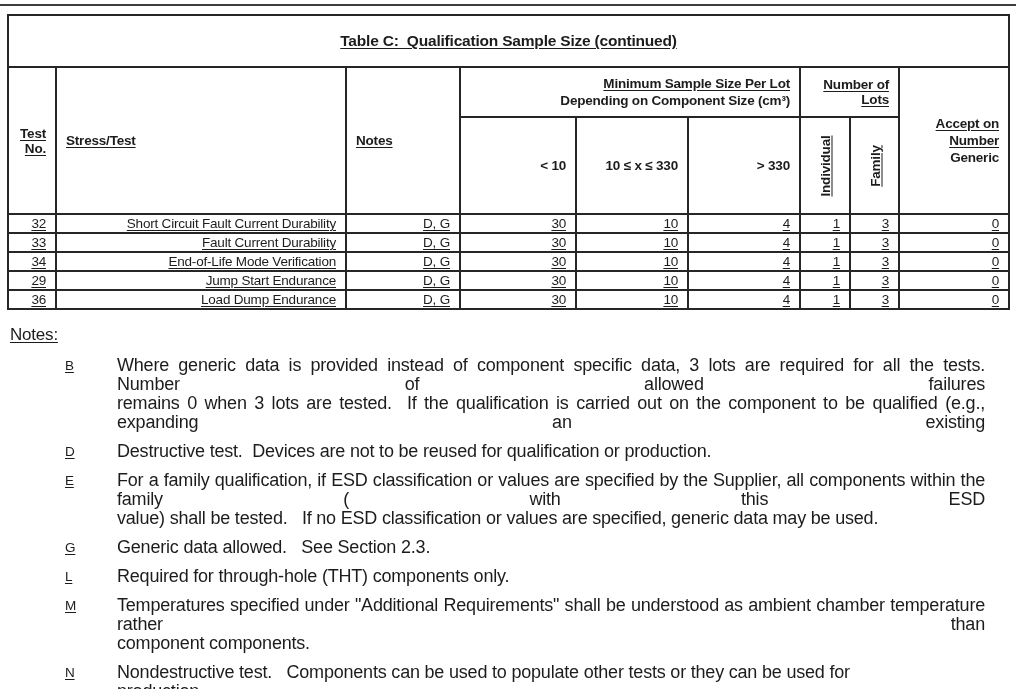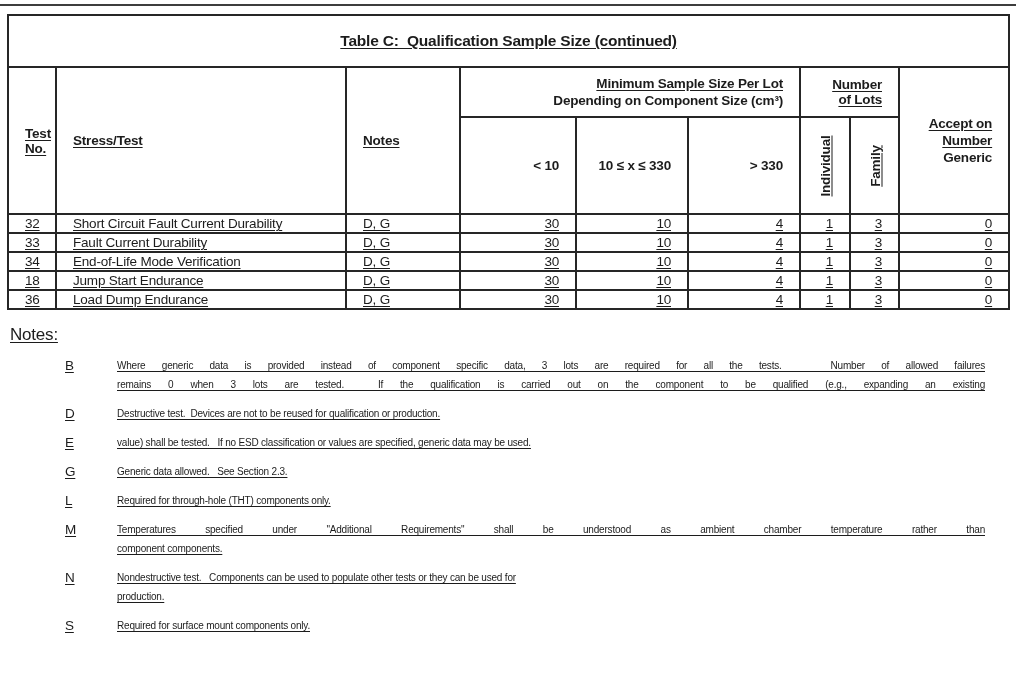--- a/index.html
+++ b/index.html
@@ -20,21 +20,21 @@
 
   
   table.qual {
     border-collapse: collapse;
     table-layout: fixed;
     width: 1001px;
     margin: 14px 0 0 7px;
   }
   table.qual th, table.qual td {
     border: 2px solid #262626;
-    padding: 0 16px;
+    padding: 0 9px;
     font-size: 13.5px;
     overflow: hidden;
   }
   tr.title-row th {
     height: 52px;
     font-size: 15.5px;
     font-weight: bold;
     text-align: center;
     vertical-align: middle;
     white-space: pre-wrap;
@@ -54,42 +54,41 @@
     font-size: 13.5px;
   }
   tr.data-row td {
     height: 19px;
     line-height: 15px;
     text-decoration: underline;
     text-underline-offset: 2px;
     white-space: pre-wrap;
   }
   tr.data-row td.c { text-align: right; }
-  tr.data-row td.l { text-align: left; }
+  tr.data-row td.l { text-align: right; }
 
   
   .notes-label {
     margin: 15px 0 12px 10px;
     font-size: 17px;
     text-decoration: underline;
     text-underline-offset: 2px;
     line-height: 19px;
   }
   .note { display: flex; margin: 0 0 10px 65px; }
   .note-letter {
     flex: 0 0 52px; width: 52px;
     font-size: 13.5px; line-height: 19px;
     text-decoration: underline;
     text-underline-offset: 2px;
   }
   .note-text { width: 868px; }
   .note-line {
-    font-size: 10px;
+    font-size: 18px;
     line-height: 19px;
-    text-decoration: underline;
     text-underline-offset: 2px;
     white-space: pre-wrap;
   }
   .note-line.just { text-align: justify; text-align-last: justify; }
 </style>
 </head>
 <body>
 
 <div class="top-edge"></div>
 
@@ -175,21 +174,21 @@
     <td class="l">D, G</td>
     <td class="c">30</td>
     <td class="c">10</td>
     <td class="c">4</td>
     <td class="c">1</td>
     <td class="c">3</td>
     <td class="c">0</td>
   </tr>
 
   <tr class="data-row">
-    <td class="c">18</td>
+    <td class="c">29</td>
     <td class="l">Jump Start Endurance</td>
     <td class="l">D, G</td>
     <td class="c">30</td>
     <td class="c">10</td>
     <td class="c">4</td>
     <td class="c">1</td>
     <td class="c">3</td>
     <td class="c">0</td>
   </tr>
 
@@ -220,20 +219,21 @@
   <div class="note">
     <div class="note-letter">D</div>
     <div class="note-text">
         <div class="note-line">Destructive test.  Devices are not to be reused for qualification or production.</div>
       </div>
   </div>
 
   <div class="note">
     <div class="note-letter">E</div>
     <div class="note-text">
+        <div class="note-line just">For a family qualification, if ESD classification or values are specified by the Supplier, all components within the family ( with this ESD</div>
         <div class="note-line">value) shall be tested.   If no ESD classification or values are specified, generic data may be used.</div>
       </div>
   </div>
 
   <div class="note">
     <div class="note-letter">G</div>
     <div class="note-text">
         <div class="note-line">Generic data allowed.   See Section 2.3.</div>
       </div>
   </div>

